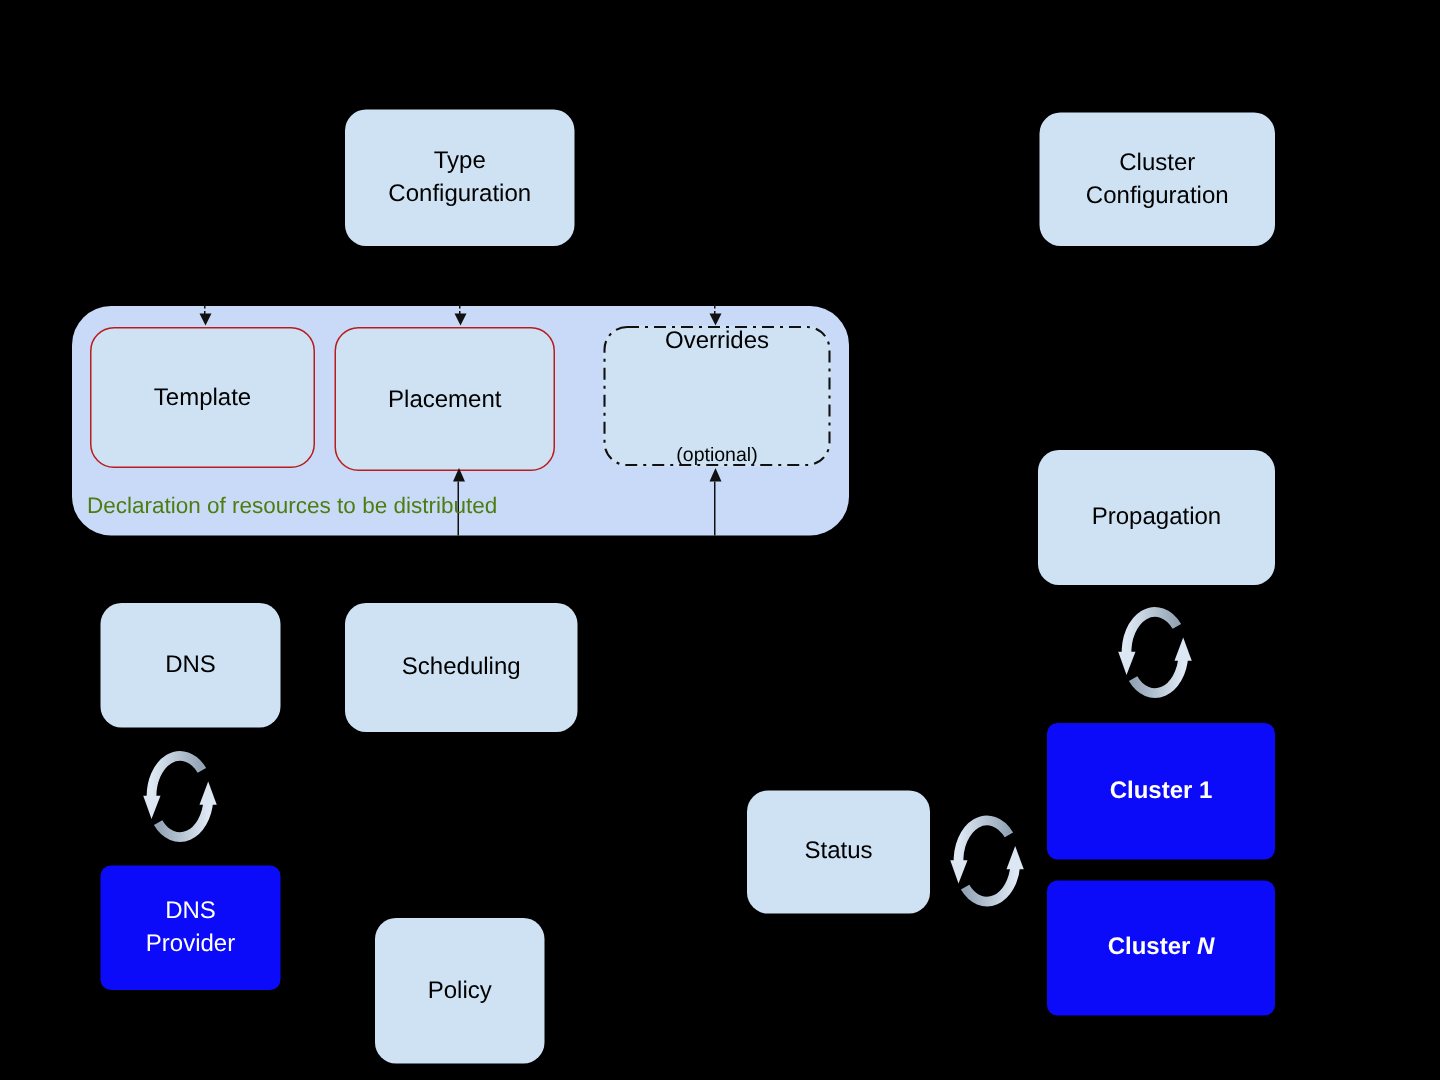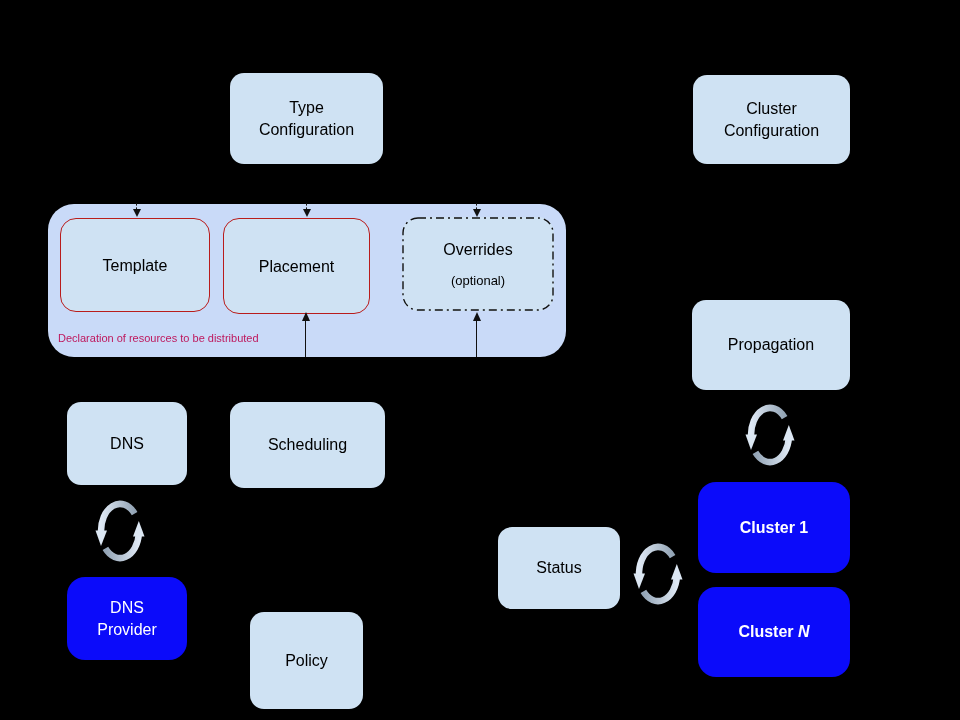--- a/index.html
+++ b/index.html
@@ -6,36 +6,36 @@
   .stage{
     position:relative;width:960px;height:720px;background:#000;overflow:hidden;
     font-family:"Liberation Sans","DejaVu Sans",sans-serif;
   }
   .box{
     position:absolute;display:flex;align-items:center;justify-content:center;
     text-align:center;background:#cfe2f3;color:#000;border-radius:14px;
     font-size:16px;line-height:22px;
   }
   .box .lbl{white-space:pre-line;}
-  .blue{background:#0b0bfa;color:#fff;border-radius:18px;}
+  .blue{background:#0b0bfa;color:#fff;border-radius:7px;}
   .bold{font-weight:bold;}
   .container{
     position:absolute;left:48px;top:204px;width:518px;height:153px;
     background:#c9daf8;border-radius:26px;
   }
   .inner{
     position:absolute;background:#cfe2f3;border:1px solid #b91c1c;border-radius:16px;
     display:flex;align-items:center;justify-content:center;text-align:center;
     font-size:16px;line-height:21px;color:#000;
   }
-  .inner.noborder{border:none;}
+  .inner.noborder{border:none;justify-content:space-between;}
   .ov-sub{font-size:13px;line-height:16px;margin-top:13px;}
   .ov-border{position:absolute;left:0;top:0;pointer-events:none;}
   .caption{
-    position:absolute;left:58px;top:330px;font-size:11px;color:#be185d;line-height:16px;
+    position:absolute;left:58px;top:330px;font-size:15px;color:#4d7c0f;line-height:16px;
   }
   
   .dashline{position:absolute;width:0;border-left:1.5px dashed #111;}
   .solidline{position:absolute;width:0;border-left:1.5px solid #111;}
   .head-down{
     position:absolute;width:0;height:0;
     border-left:4.5px solid transparent;border-right:4.5px solid transparent;
     border-top:8.5px solid #111;
   }
   .head-up{

